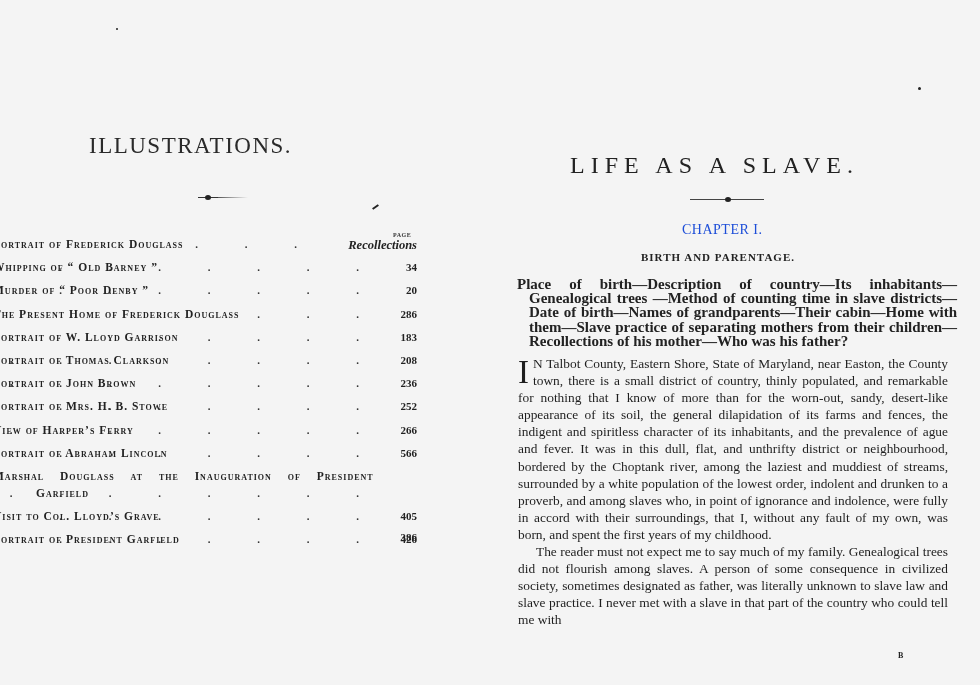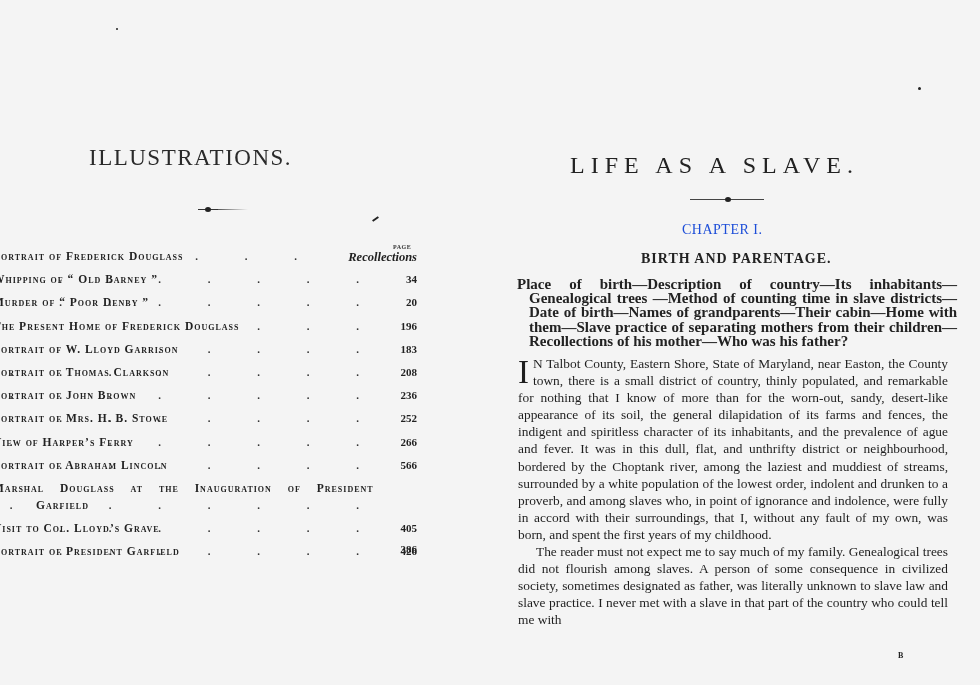--- a/index.html
+++ b/index.html
@@ -17,21 +17,21 @@
     }
     .speck {
       position: absolute;
       background: #222;
       border-radius: 50%;
     }
     
     .left-page {
       position: absolute;
       left: 0;
-      top: 12px;
+      top: 0;
       width: 440px;
       height: 552px;
     }
     .ill-title {
       position: absolute;
       left: 89px;
       top: 133px;
       font-family: "Liberation Serif", serif;
       font-size: 23px;
       letter-spacing: 1.5px;
@@ -164,21 +164,21 @@
       font-family: "Liberation Serif", serif;
       font-size: 14px;
       letter-spacing: 0.5px;
       color: #1d4ed8;
     }
     .chapter-sub {
       position: absolute;
       left: 141px;
       top: 251px;
       font-family: "Liberation Serif", serif;
-      font-size: 14px;
+      font-size: 11px;
       font-weight: bold;
       letter-spacing: 1px;
       color: #222;
       white-space: nowrap;
     }
     .synopsis {
       position: absolute;
       left: 17px;
       top: 277px;
       width: 428px;
@@ -258,21 +258,21 @@
       <span class="pg">34</span>
     </div>
     <div class="ill-row">
       <span class="label">Murder of “ Poor Denby ”</span>
       <span class="dots">. . . . . . .</span>
       <span class="pg">20</span>
     </div>
     <div class="ill-row">
       <span class="label">The Present Home of Frederick Douglass</span>
       <span class="dots">. . .</span>
-      <span class="pg">196</span>
+      <span class="pg">286</span>
     </div>
     <div class="ill-row">
       <span class="label">Portrait of W. Lloyd Garrison</span>
       <span class="dots">. . . . . .</span>
       <span class="pg">183</span>
     </div>
     <div class="ill-row">
       <span class="label">Portrait of Thomas Clarkson</span>
       <span class="dots">. . . . . . . .</span>
       <span class="pg">208</span>

